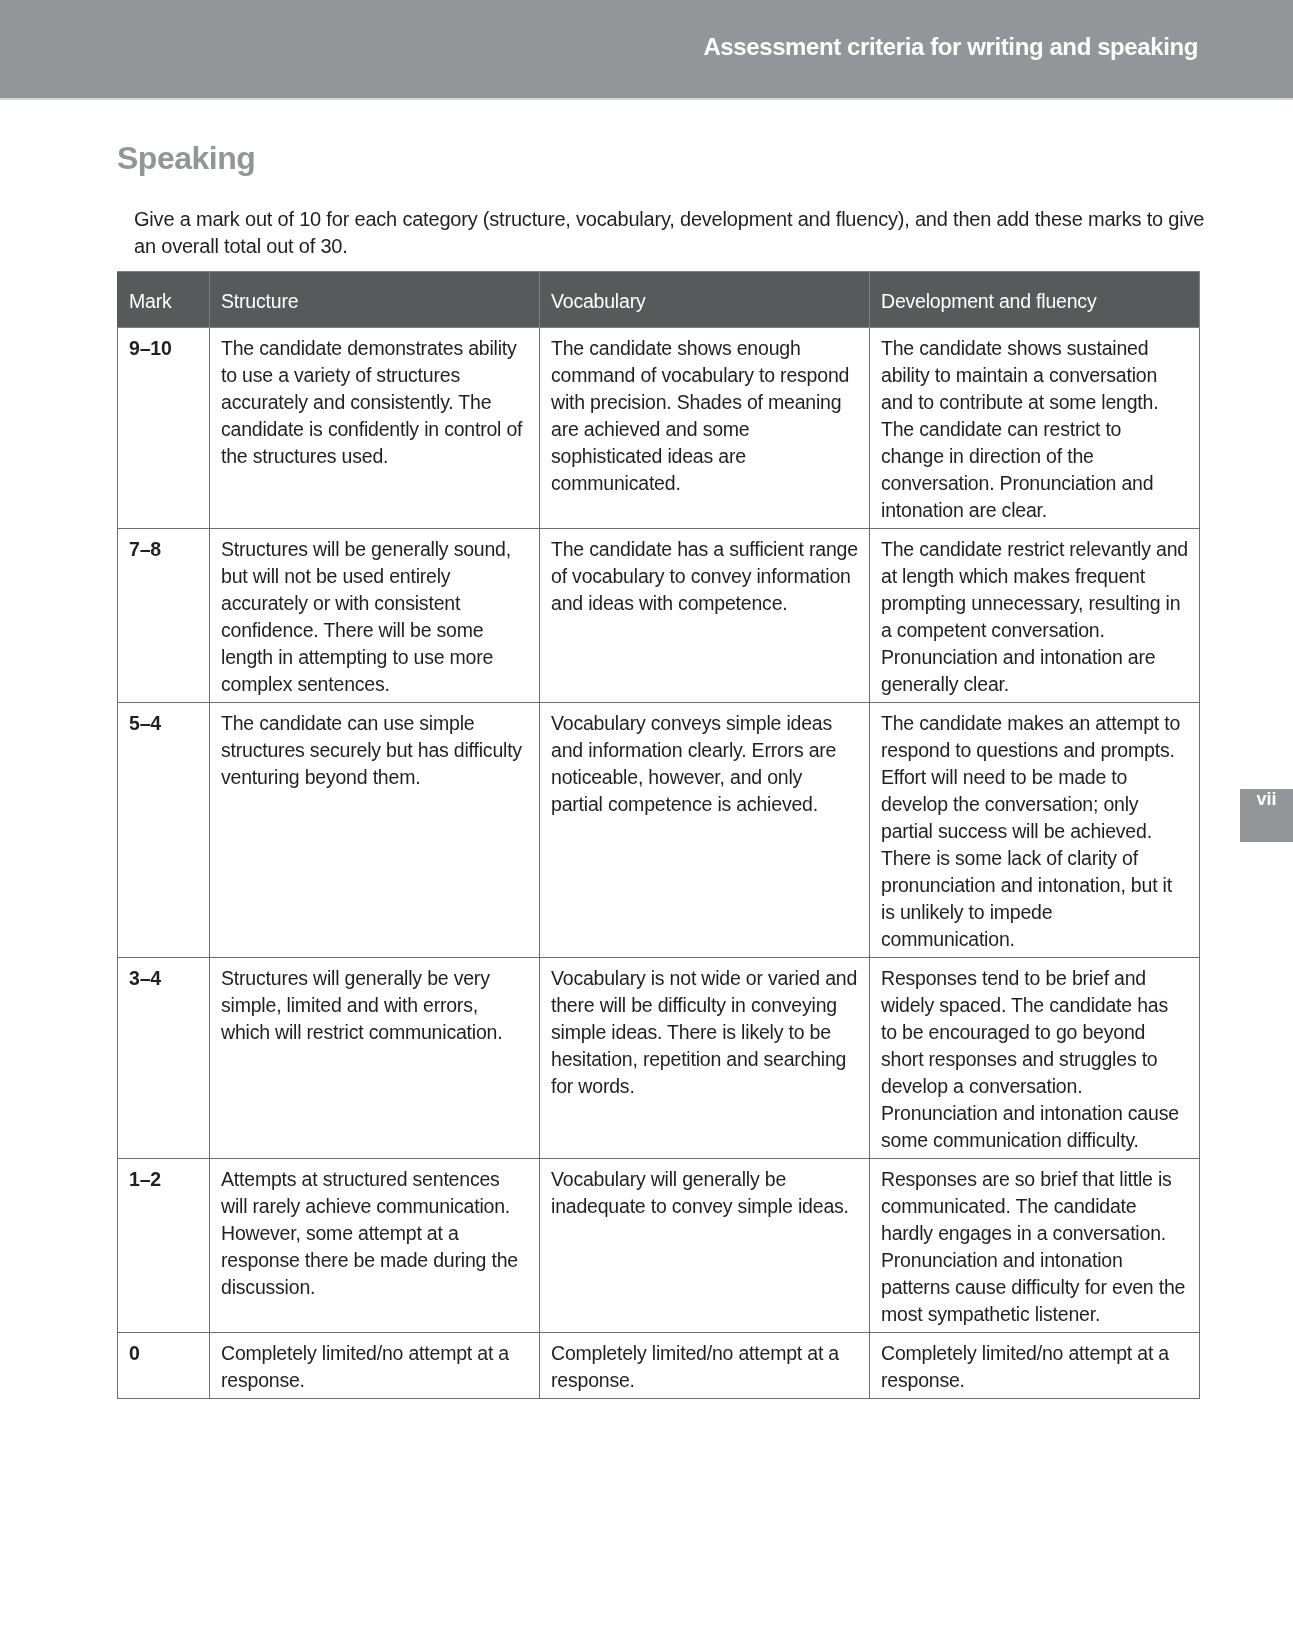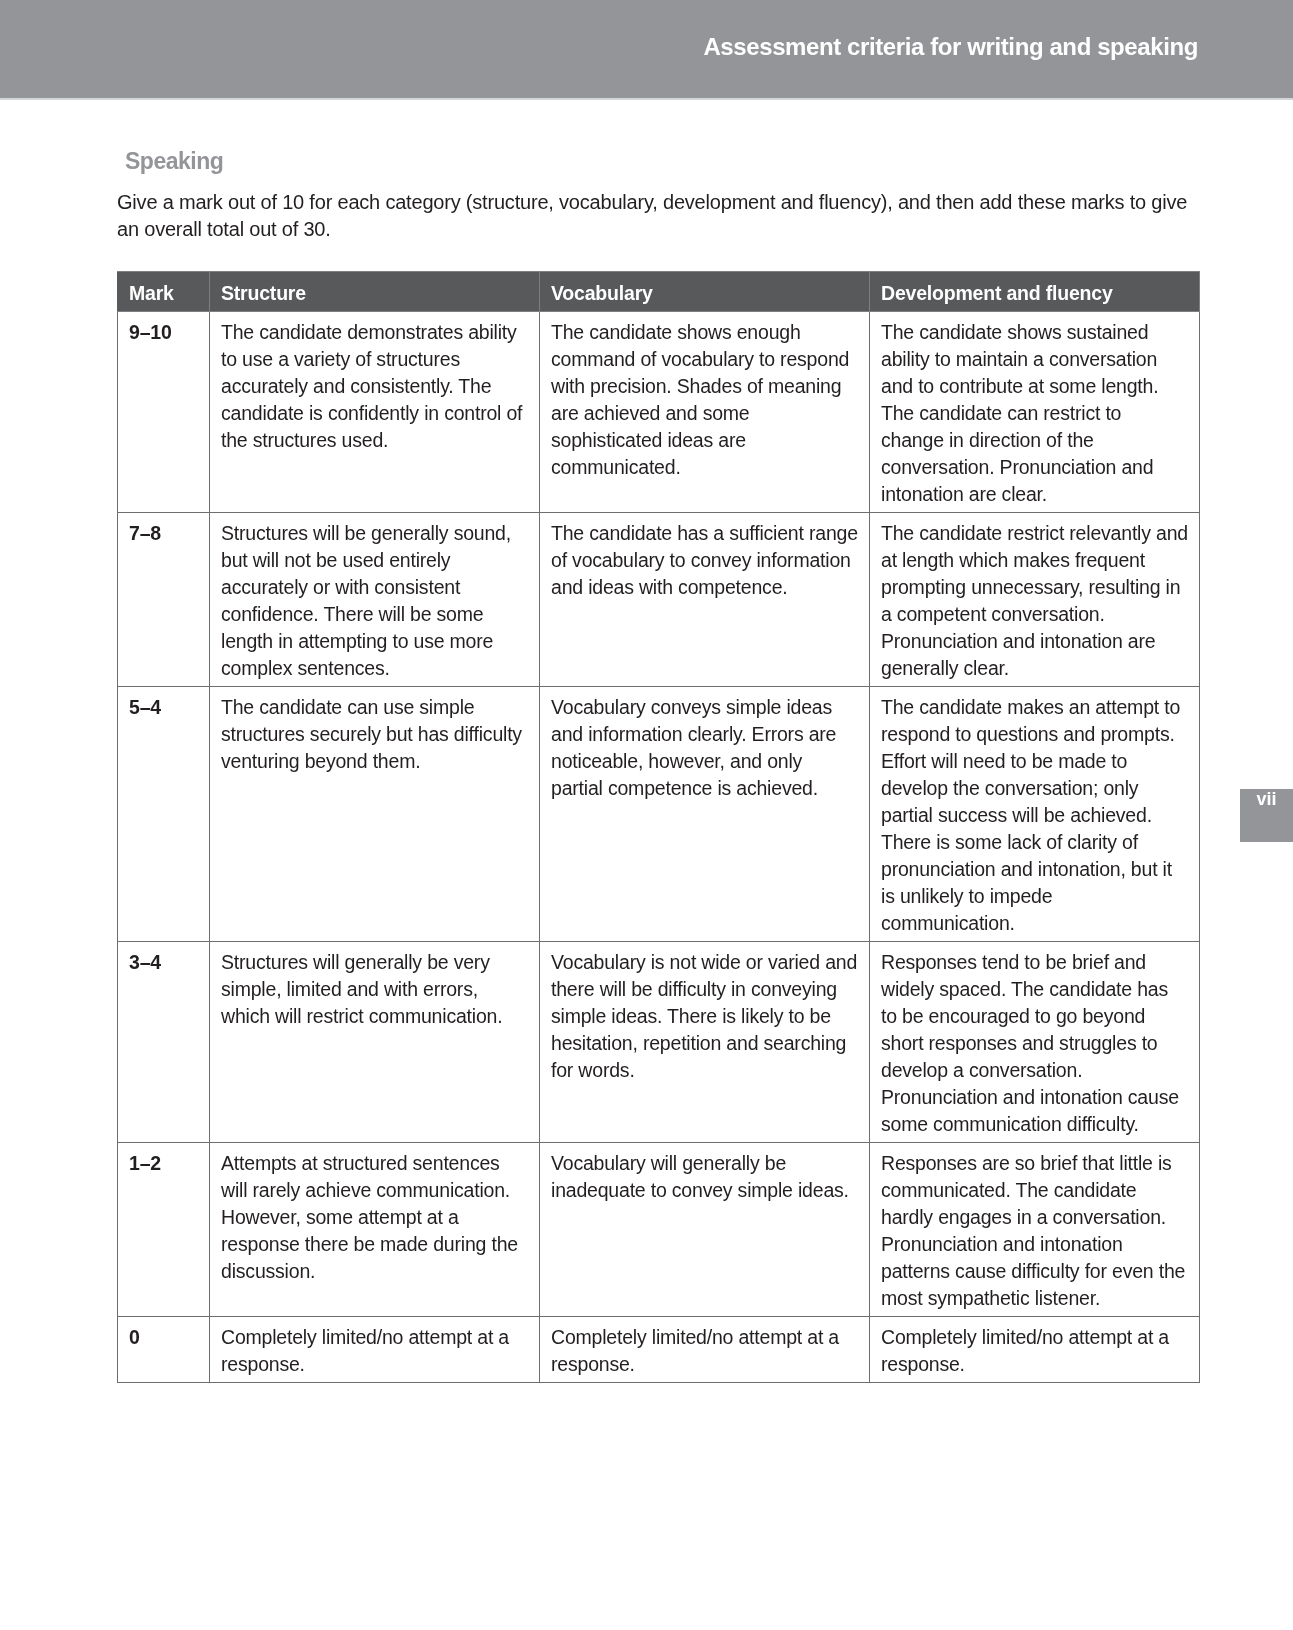--- a/index.html
+++ b/index.html
@@ -31,59 +31,59 @@
       color: #ffffff;
       font-weight: bold;
       font-size: 24px;
       letter-spacing: -0.4px;
       white-space: nowrap;
     }
     .section-title {
       position: absolute;
       left: 117px;
       top: 140px;
-      font-size: 23px;
+      font-size: 32px;
       font-weight: bold;
       color: #939598;
       letter-spacing: -0.5px;
-      margin: 8px;
+      margin: 0;
     }
     .intro {
       position: absolute;
       left: 117px;
       top: 189px;
       width: 1090px;
       font-size: 20px;
       line-height: 27px;
       color: #231f20;
       letter-spacing: -0.2px;
-      margin: 0;
+      margin: 17px;
     }
     table.criteria {
       position: absolute;
       left: 117px;
       top: 271px;
       width: 1082px;
       border-collapse: collapse;
       table-layout: fixed;
       font-size: 19.5px;
       line-height: 27px;
       letter-spacing: -0.2px;
     }
     table.criteria col.c-mark { width: 92px; }
     table.criteria col.c-struct { width: 330px; }
     table.criteria col.c-vocab { width: 330px; }
     table.criteria col.c-dev { width: 330px; }
     table.criteria th {
       background: #58595b;
       color: #ffffff;
       text-align: left;
-      font-weight: bold;
+      font-weight: normal;
       font-size: 19.5px;
-      height: 40px;
+      height: 56px;
       padding: 4px 11px 0 11px;
       border: 1px solid #7e7f82;
       border-left: 1px solid #a7a9ac;
       vertical-align: middle;
       box-sizing: border-box;
     }
     table.criteria th:first-child {
       border-left: 1px solid #58595b;
     }
     table.criteria td {

